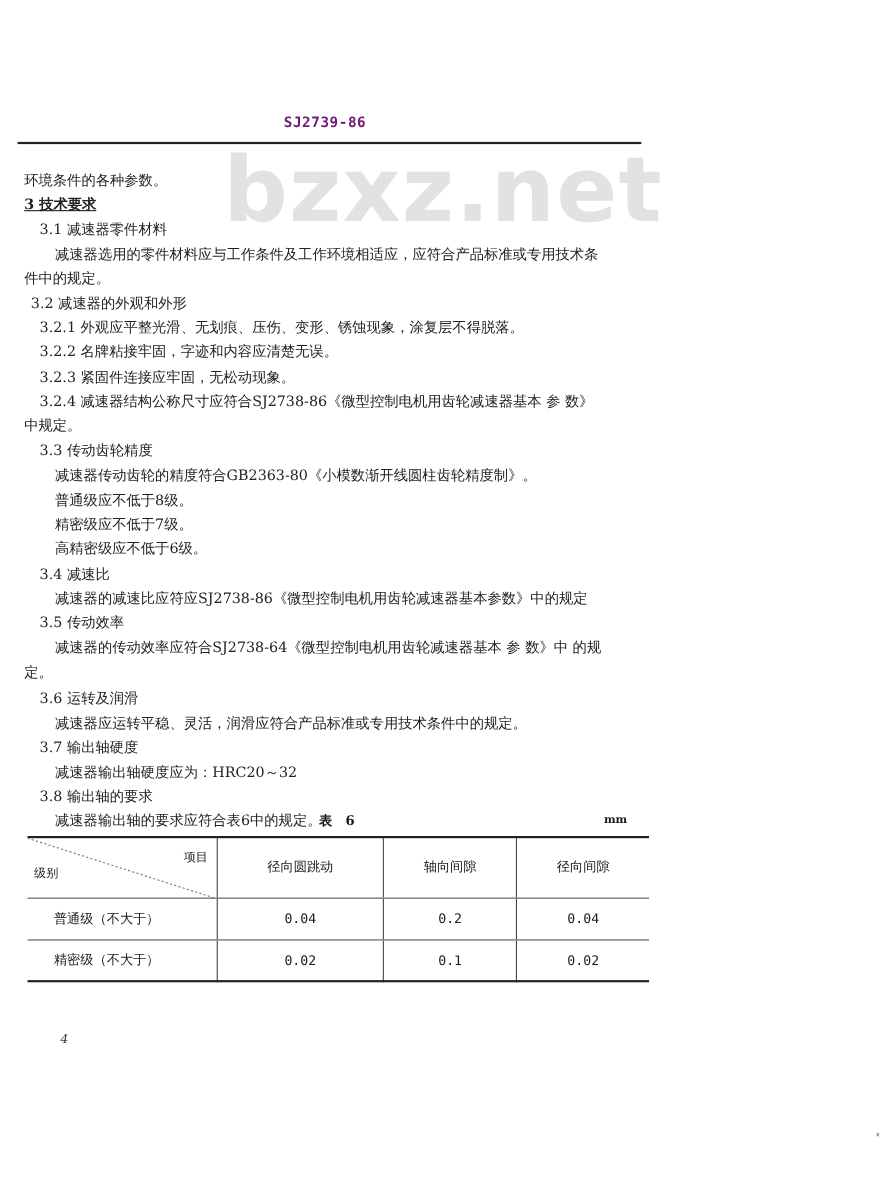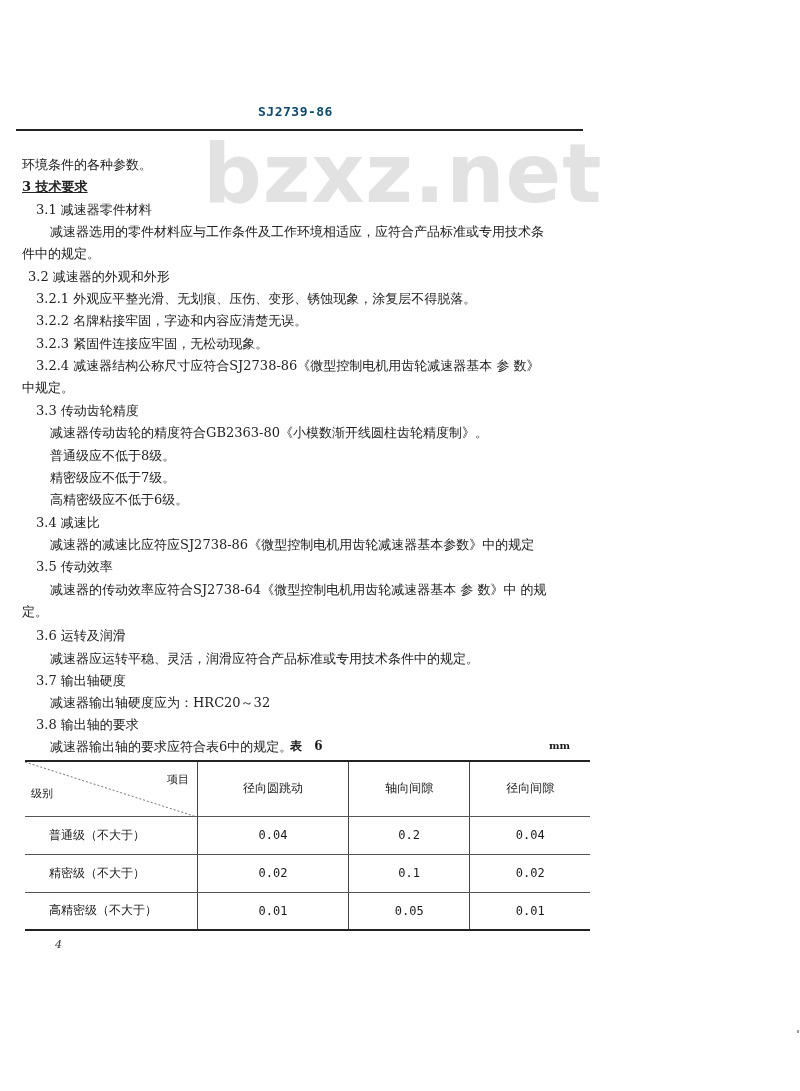--- a/index.html
+++ b/index.html
@@ -2,21 +2,21 @@
 <html><head>
 <meta charset="utf-8">
 <style>
   html, body { margin: 0; padding: 0; }
   body {
     width: 800px; height: 1091px; background: #ffffff; position: relative; overflow: hidden;
     font-family: "DejaVu Serif", "Liberation Serif", serif; color: #1a1a1a;
   }
   .header-code {
     position: absolute; left: 258px; top: 104px; font-family: "DejaVu Sans Mono", "Liberation Mono", monospace;
-    font-size: 13px; font-weight: bold; letter-spacing: 0.5px; color: #0c4a6e;
+    font-size: 13px; font-weight: bold; letter-spacing: 0.5px; color: #701a75;
   }
   .header-rule {
     position: absolute; left: 16px; top: 129px; width: 567px; height: 2px; background: #222;
   }
   .watermark {
     position: absolute; left: 203px; top: 133px; font-family: "DejaVu Sans", "Liberation Sans", sans-serif;
     font-weight: bold; font-size: 82px; color: #e2e2e2; letter-spacing: 1px; line-height: 1; z-index: 0;
   }
   .line {
     position: absolute; font-size: 13px; line-height: 18px; white-space: nowrap; z-index: 1; color: #222;
@@ -110,25 +110,19 @@
       <td class="vl num">0.04</td>
       <td class="vl num">0.2</td>
       <td class="vl num">0.04</td>
     </tr>
     <tr class="body-row">
       <td class="row-label">精密级（不大于）</td>
       <td class="vl num">0.02</td>
       <td class="vl num">0.1</td>
       <td class="vl num">0.02</td>
     </tr>
-    <tr class="body-row">
-      <td class="row-label">高精密级（不大于）</td>
-      <td class="vl num">0.01</td>
-      <td class="vl num">0.05</td>
-      <td class="vl num">0.01</td>
-    </tr>
   </tbody>
     </table>
 
   <div class="page-num">4</div>
 
   <div class="speck" style="left:797px; top:1030px;"></div>
 </div>
 
 </body></html>

